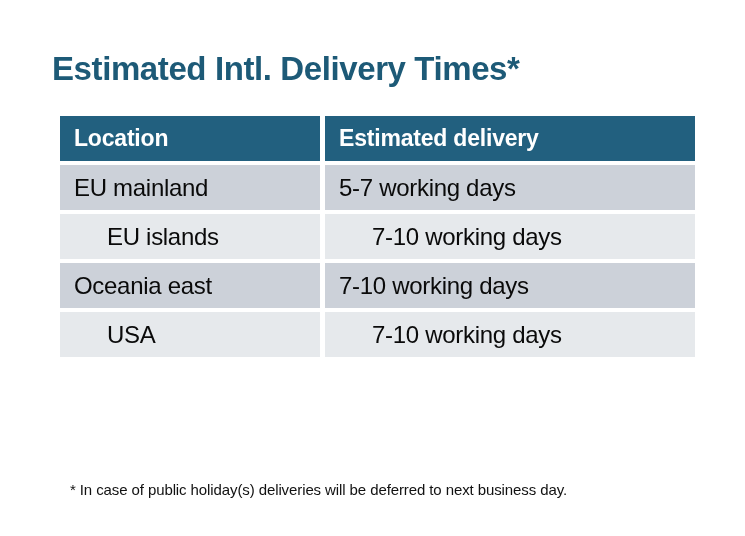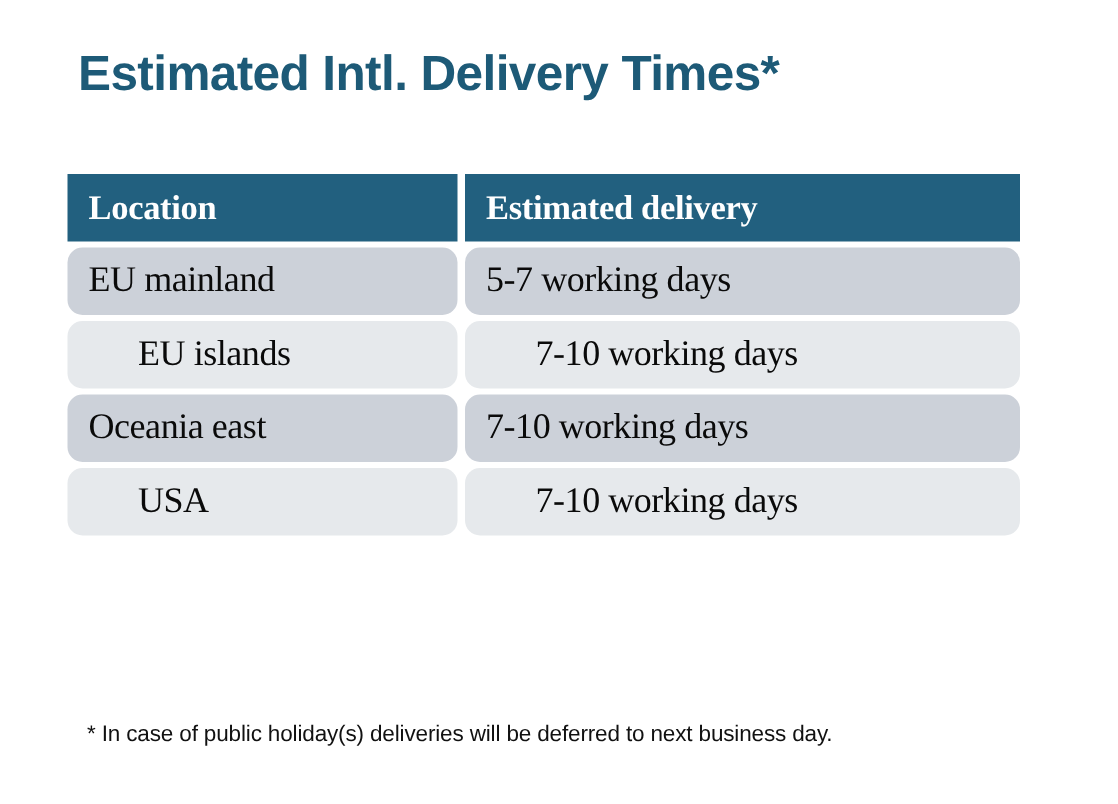--- a/index.html
+++ b/index.html
@@ -19,38 +19,37 @@
     position: relative;
     width: 745px;
     height: 536px;
     background: #ffffff;
     box-sizing: border-box;
   }
 
   .page-title {
     position: absolute;
     left: 52px;
-    top: 28px;
+    top: 48px;
     font-size: 33px;
     font-weight: 700;
     letter-spacing: -0.4px;
     color: #1d5a77;
     line-height: 42px;
     white-space: nowrap;
   }
 
   .delivery-table {
     position: absolute;
-    left: 40px;
+    left: 55px;
     top: 112px;
     width: 640px;
     border-collapse: separate;
     border-spacing: 5px 4px;
     table-layout: fixed;
-    font-family: Liberation Serif, serif;
   }
 
   .delivery-table .col-location { width: 260px; }
   .delivery-table .col-delivery { width: 370px; }
 
   .delivery-table th,
   .delivery-table td {
     padding: 0 0 0 14px;
     height: 45px;
     vertical-align: middle;
@@ -66,29 +65,28 @@
     letter-spacing: -0.2px;
     white-space: nowrap;
   }
 
   .delivery-table tbody td {
     color: #0a0a0a;
     font-size: 24px;
     font-weight: 400;
     letter-spacing: -0.3px;
     white-space: nowrap;
-    border-radius: 10px;
   }
 
   .delivery-table tbody tr.row-shade td { background: #ccd1d9; }
   .delivery-table tbody tr.row-plain td { background: #e6e9ec; padding-left: 47px; }
 
   .footnote {
     position: absolute;
-    left: 58px;
+    left: 70px;
     top: 480px;
     font-size: 15px;
     font-weight: 400;
     color: #111111;
     letter-spacing: -0.1px;
     line-height: 20px;
     white-space: nowrap;
   }
 </style>
 </head>

